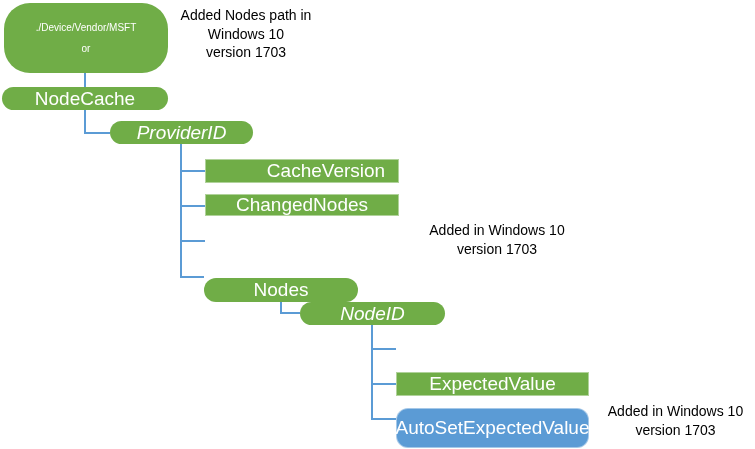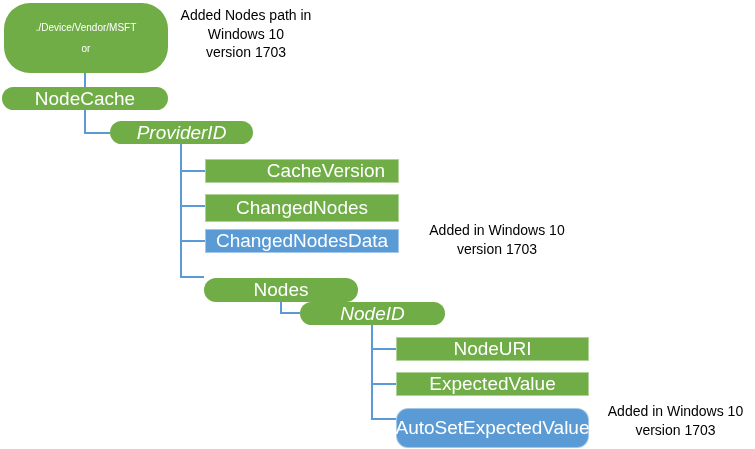--- a/index.html
+++ b/index.html
@@ -85,29 +85,27 @@
     <div>./Device/Vendor/MSFT</div>
     <div>or</div>
   </div>
 
   <div class="shape pill" style="left:2px; top:87px; width:166px; height:23px;">NodeCache</div>
 
   <div class="shape pill italic" style="left:110px; top:121px; width:143px; height:23px;">ProviderID</div>
 
   <div class="shape rect" style="left:205px; top:159px; width:194px; height:24px;padding-left:48px;">CacheVersion</div>
 
-  <div class="shape rect" style="left:205px; top:194px; width:194px; height:28px;">ChangedNodes</div>
+  <div class="shape rect" style="left:205px; top:194px; width:194px; height:22px;">ChangedNodes</div>
 
-  <div class="shape rect blue" style="left:205px; top:229px; width:194px; height:24px;">ChangedNodesData</div>
 
   <div class="shape pill" style="left:204px; top:278px; width:154px; height:24px;">Nodes</div>
 
   <div class="shape pill italic" style="left:300px; top:302px; width:145px; height:23px;">NodeID</div>
 
-  <div class="shape rect" style="left:396px; top:337px; width:193px; height:24px;">NodeURI</div>
 
   <div class="shape rect" style="left:396px; top:372px; width:193px; height:24px;">ExpectedValue</div>
 
   <div class="shape rect blue" style="left:396px; top:408px; width:193px; height:40px;border-radius:12px;">AutoSetExpectedValue</div>
 
   <div class="ann" style="left:172px; top:6px; width:148px;">
     <div>Added Nodes path in</div>
     <div>Windows 10</div>
     <div>version 1703</div>
   </div>

